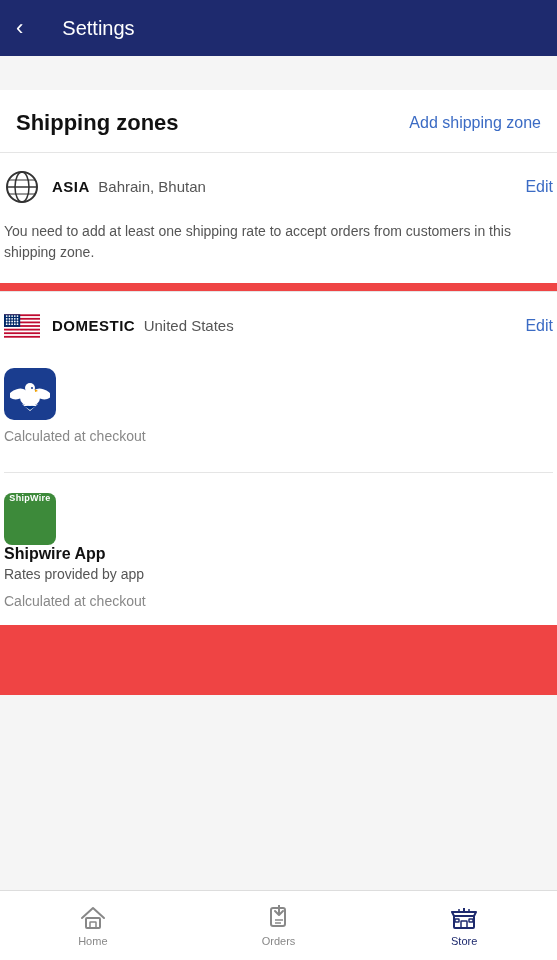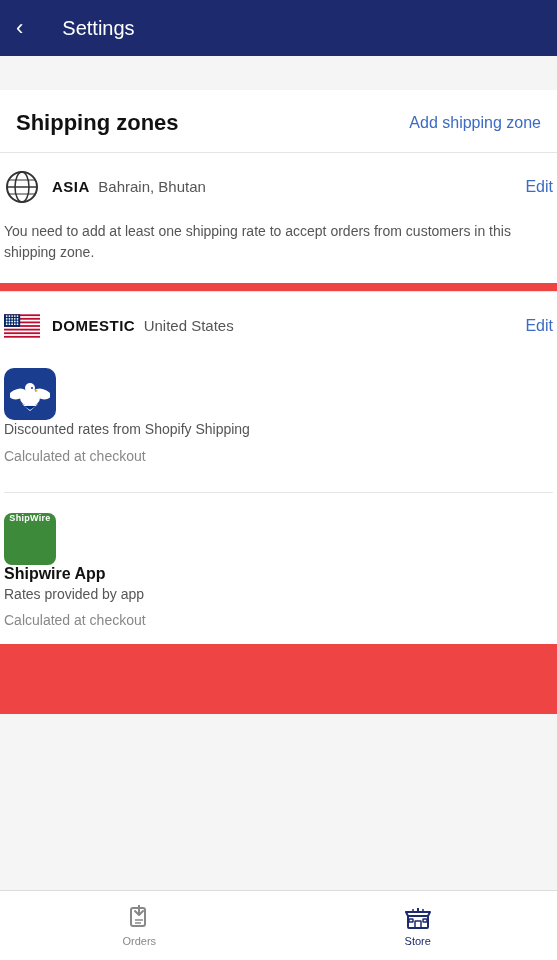--- a/index.html
+++ b/index.html
@@ -318,40 +318,49 @@
 
           <polygon points="25,13 28,15 25,16" fill="#f0a000"></polygon>
 
           <circle cx="22" cy="12" r="1" fill="#1a3d8f"></circle>
 
           <polygon points="12,28 20,30 28,28 20,35" fill="white"></polygon>
 
           <polygon points="14,30 20,34 26,30" fill="#003087"></polygon>
         </svg>
       </div>
-      <p class="carrier-desc">Discounted rates from Shopify Shipping</p>
       <p class="carrier-checkout">Calculated at checkout</p>
     </div>
 
     <div class="carrier-divider"></div>
 
     <div class="carrier-block">
       <div class="shipwire-logo">
         <span class="shipwire-text">ShipWire</span>
       </div>
       <p class="carrier-name">Shipwire App</p>
       <p class="carrier-desc">Rates provided by app</p>
       <p class="carrier-checkout">Calculated at checkout</p>
     </div>
 
   </div>
 </div>
 
 <div class="bottom-nav">
 
+  <div class="nav-item">
+    <div class="nav-icon">
+      <svg viewBox="0 0 26 26" fill="none" xmlns="http://www.w3.org/2000/svg">
+        <polyline points="2,13 13,3 24,13" stroke="#888" stroke-width="2" stroke-linecap="round" stroke-linejoin="round" fill="none"></polyline>
+        <rect x="6" y="13" width="14" height="10" rx="1" stroke="#888" stroke-width="2" fill="none"></rect>
+        <rect x="10" y="17" width="6" height="6" rx="0.5" stroke="#888" stroke-width="1.5" fill="none"></rect>
+      </svg>
+    </div>
+    <span class="nav-label">Home</span>
+  </div>
 
   <div class="nav-item">
     <div class="nav-icon">
       <svg viewBox="0 0 26 26" fill="none" xmlns="http://www.w3.org/2000/svg">
         <rect x="5" y="3" width="14" height="18" rx="2" stroke="#888" stroke-width="2" fill="none"></rect>
 
         <line x1="13" y1="0" x2="13" y2="10" stroke="#888" stroke-width="2"></line>
         <polyline points="9,6 13,10 17,6" stroke="#888" stroke-width="2" stroke-linecap="round" stroke-linejoin="round" fill="none"></polyline>
         <line x1="9" y1="15" x2="17" y2="15" stroke="#888" stroke-width="1.5"></line>
         <line x1="9" y1="18" x2="15" y2="18" stroke="#888" stroke-width="1.5"></line>

